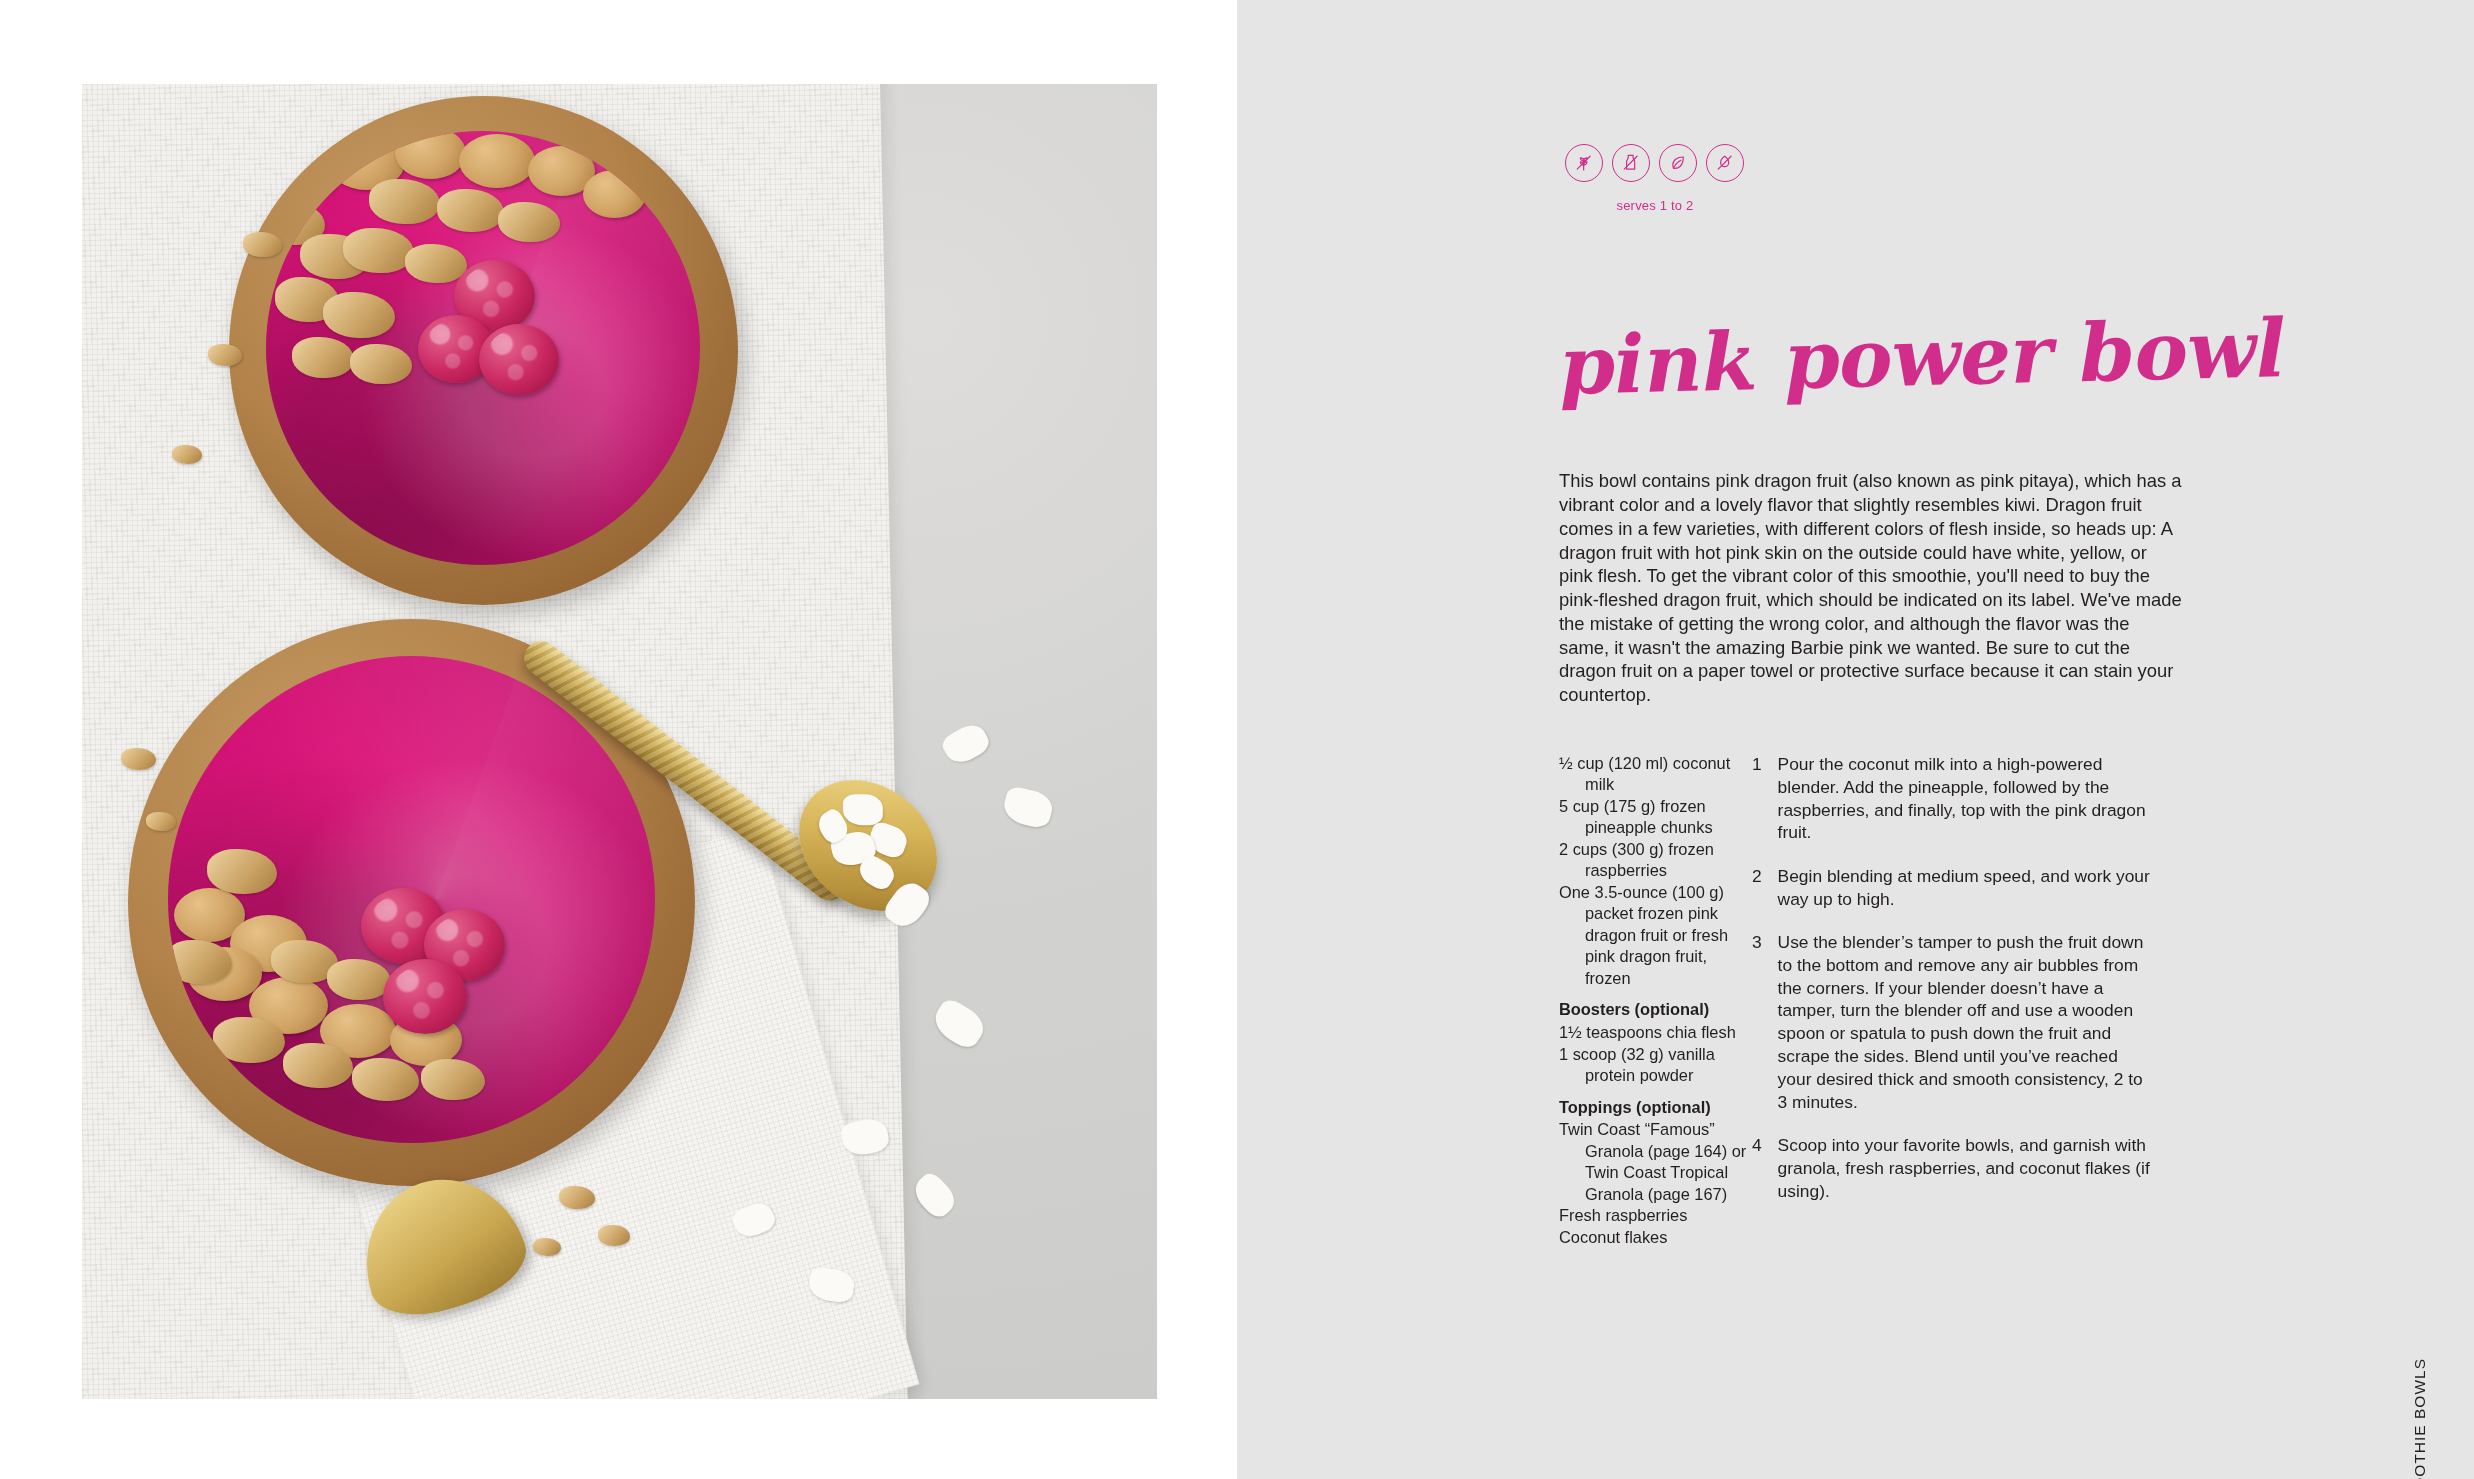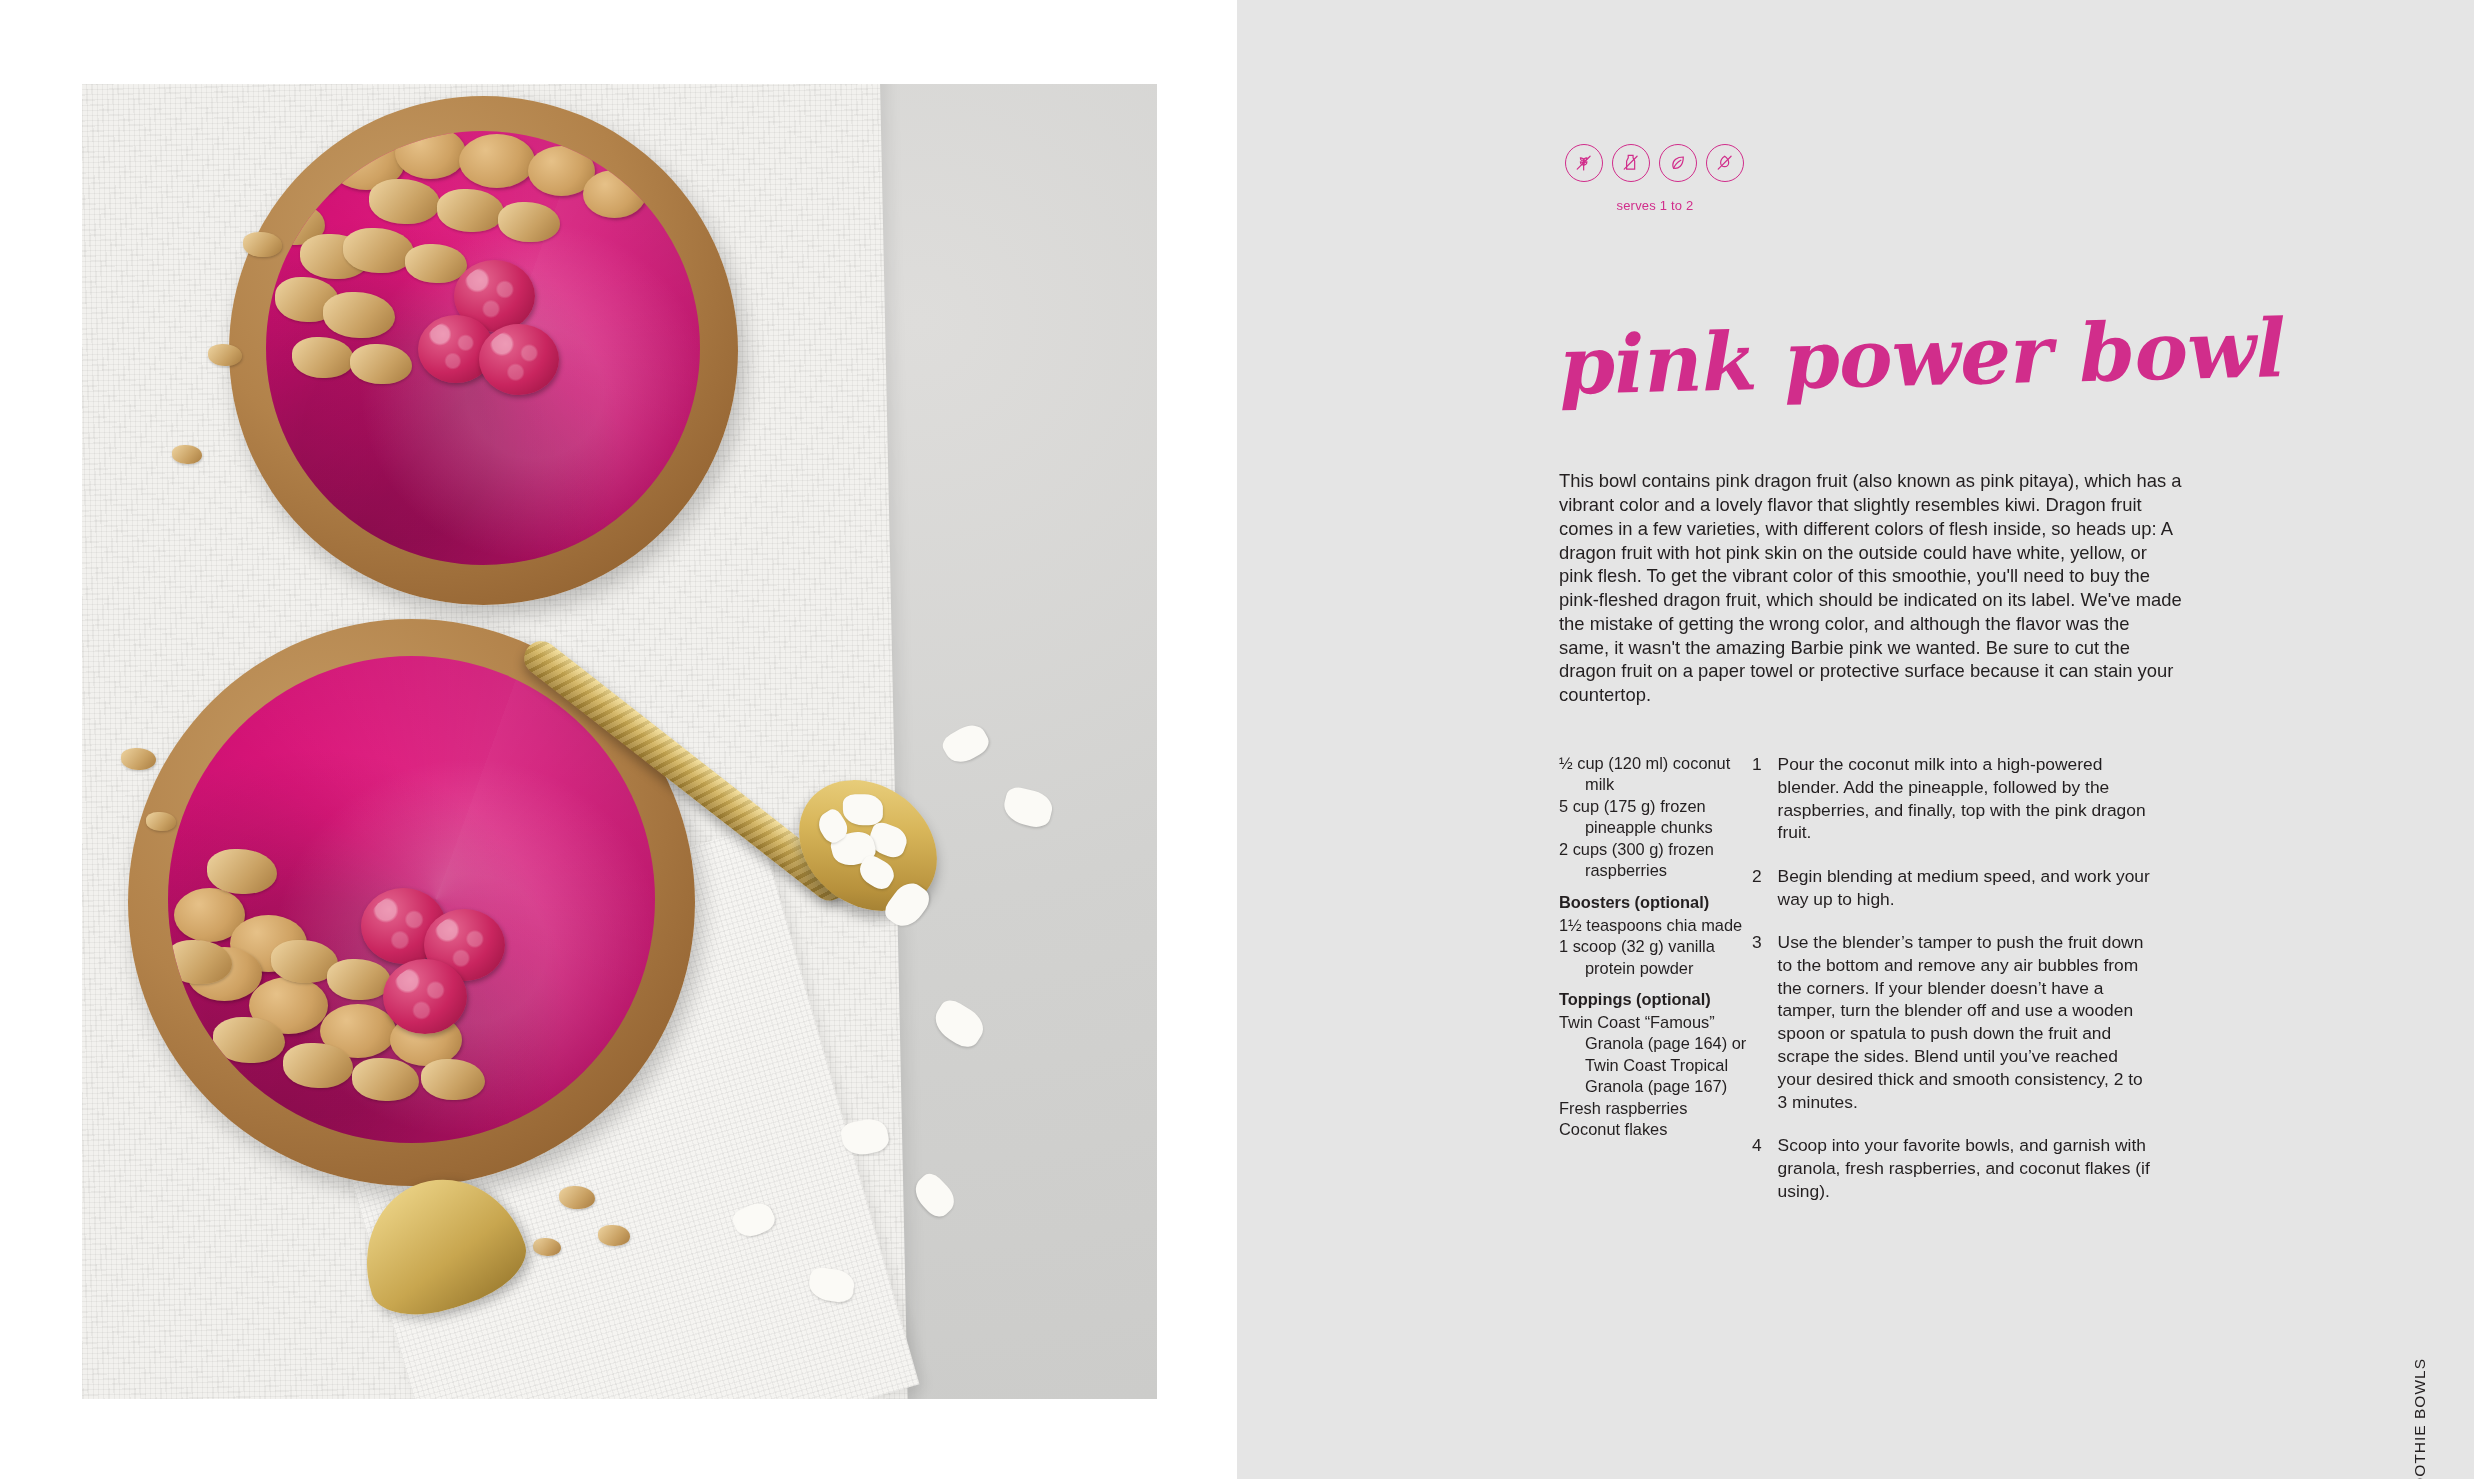--- a/index.html
+++ b/index.html
@@ -437,23 +437,24 @@
   <h1 class="recipe-title">pink power bowl</h1>
 
   <p class="headnote">This bowl contains pink dragon fruit (also known as pink pitaya), which has a vibrant color and a lovely flavor that slightly resembles kiwi. Dragon fruit comes in a few varieties, with different colors of flesh inside, so heads up: A dragon fruit with hot pink skin on the outside could have white, yellow, or pink flesh. To get the vibrant color of this smoothie, you'll need to buy the pink-fleshed dragon fruit, which should be indicated on its label. We've made the mistake of getting the wrong color, and although the flavor was the same, it wasn't the amazing Barbie pink we wanted. Be sure to cut the dragon fruit on a paper towel or protective surface because it can stain your countertop.</p>
 
   <div class="columns">
 
     <div class="col-ingredients">
       <div class="ing-item">½ cup (120 ml) coconut milk</div>
       <div class="ing-item">5 cup (175 g) frozen pineapple chunks</div>
       <div class="ing-item">2 cups (300 g) frozen raspberries</div>
+      <div class="ing-item">One 3.5-ounce (100 g) packet frozen pink dragon fruit or fresh pink dragon fruit, frozen</div>
 
       <div class="ing-group-head">Boosters (optional)</div>
-      <div class="ing-item">1½ teaspoons chia made</div>
+      <div class="ing-item">1½ teaspoons chia flesh</div>
       <div class="ing-item">1 scoop (32 g) vanilla protein powder</div>
 
       <div class="ing-group-head">Toppings (optional)</div>
       <div class="ing-item">Twin Coast “Famous” Granola (page 164) or Twin Coast Tropical Granola (page 167)</div>
       <div class="ing-item">Fresh raspberries</div>
       <div class="ing-item">Coconut flakes</div>
     </div>
 
     <div class="col-steps">
       <div class="step">

